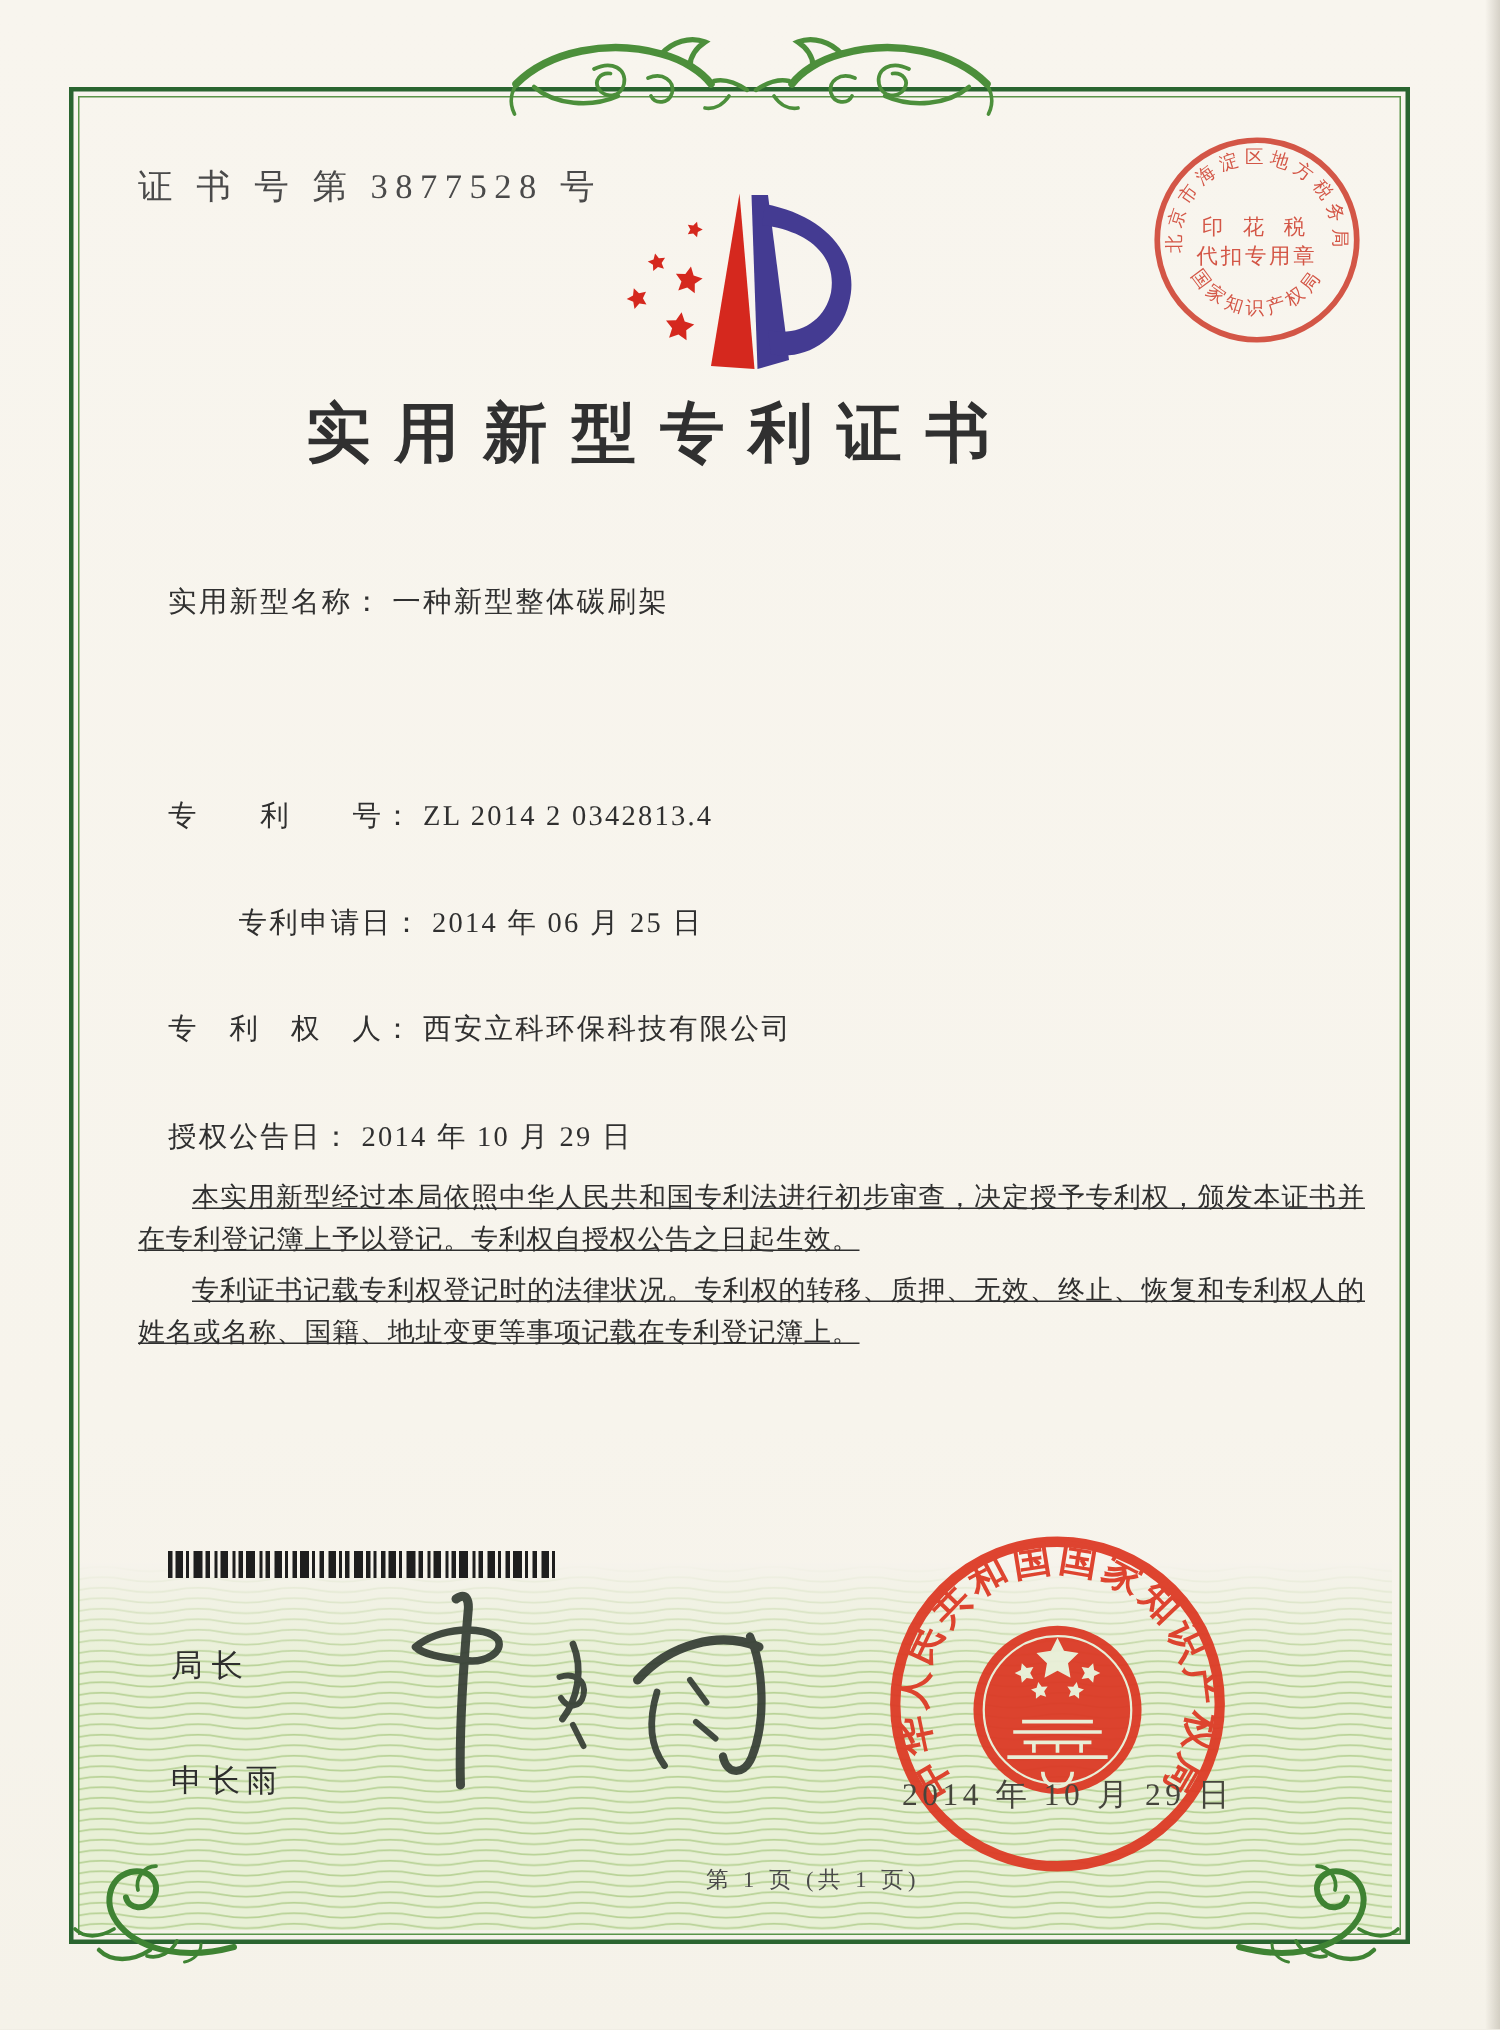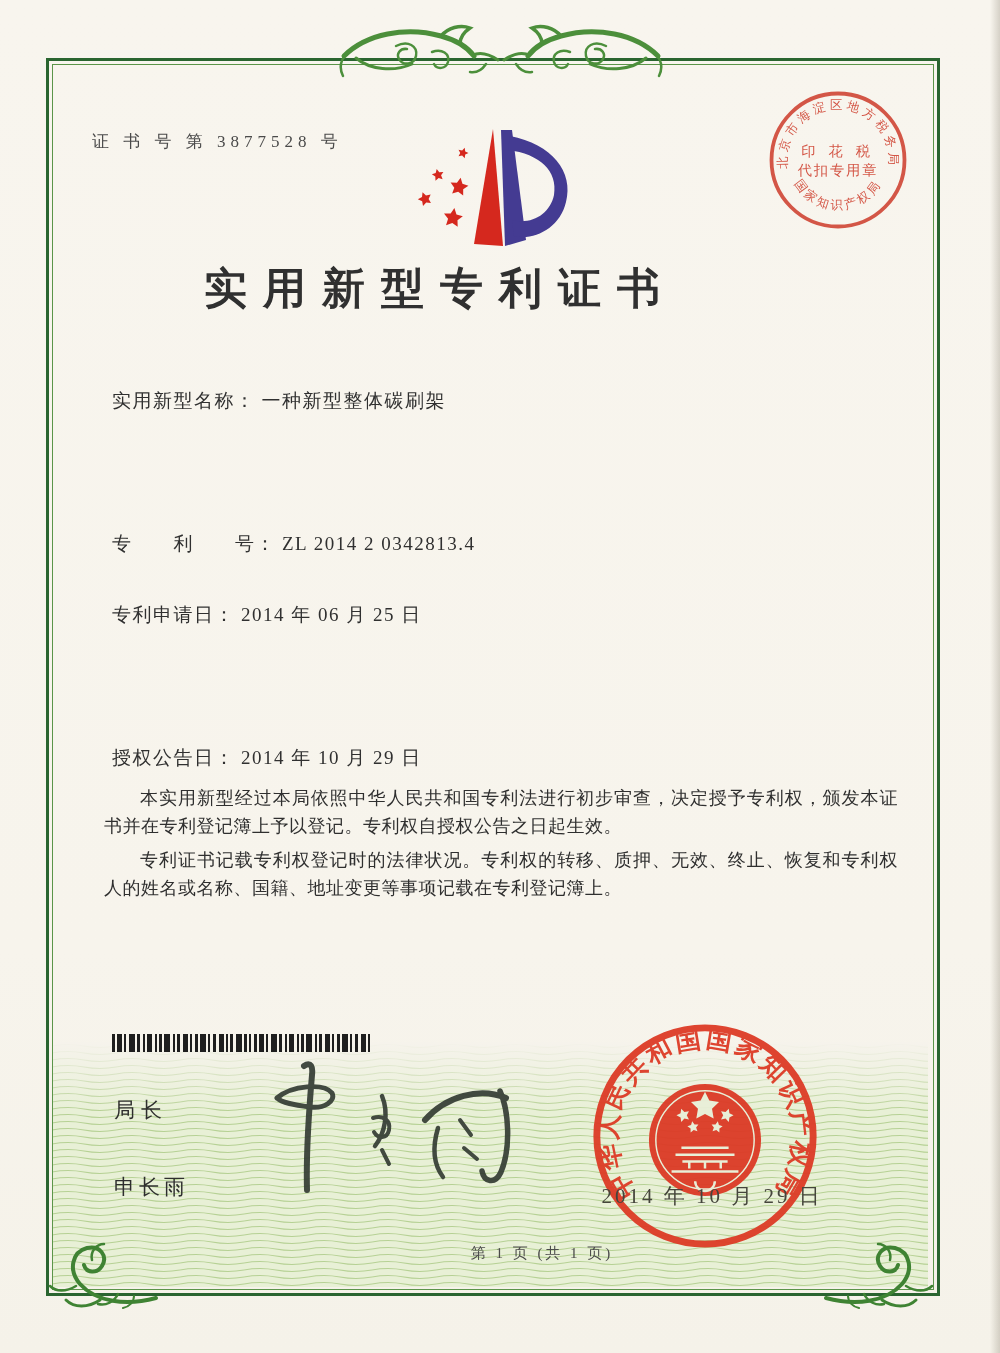--- a/index.html
+++ b/index.html
@@ -13,32 +13,32 @@
   
   .frame{position:absolute;left:46px;top:58px;width:888px;height:1232px;
     border:3px solid #2a6530;}
   .frame-inner{position:absolute;inset:3px;border:1.5px solid #5b9549;}
   
   .waves{position:absolute;left:52px;top:1042px;width:876px;height:245px;overflow:hidden;}
   .waves svg{display:block;}
   .waves-fade{position:absolute;left:52px;top:1042px;width:876px;height:70px;
     background:linear-gradient(180deg,#f6f3ec 0%,rgba(246,243,236,0) 100%);}
   
-  .cert-no{position:absolute;left:92px;top:130px;font-size:17px;letter-spacing:5px;color:#4a4a4a;}
+  .cert-no{position:absolute;left:92px;top:109px;font-size:23px;letter-spacing:5px;color:#4a4a4a;}
   .logo{position:absolute;left:408px;top:124px;}
   .title{position:absolute;left:46px;top:260px;width:772px;text-align:center;
     font-size:43px;font-weight:600;letter-spacing:16px;color:#303030;text-indent:16px;}
   .tax-stamp{position:absolute;left:762px;top:84px;opacity:.88;}
   
   .field{position:absolute;left:112px;font-size:19px;letter-spacing:1.5px;color:#303030;white-space:nowrap;}
   .field .fvalue{margin-left:6px;}
   
   .paras{position:absolute;left:92px;top:784px;width:818px;font-size:18px;line-height:28px;
     text-align:justify;color:#2f2f2f;letter-spacing:.5px;}
-  .paras p{margin:0 12px 6px;text-indent:2em;}
+  .paras p{margin:0 0 6px;text-indent:2em;text-decoration:underline;}
   
   .barcode{position:absolute;left:112px;top:1034px;}
   .issuer-title{position:absolute;left:114px;top:1096px;font-size:21px;letter-spacing:6px;color:#2e2e2e;}
   .issuer-name{position:absolute;left:114px;top:1173px;font-size:21px;letter-spacing:4px;color:#2e2e2e;}
   .signature{position:absolute;left:232px;top:1058px;}
   .seal{position:absolute;left:587px;top:1018px;opacity:.95;}
   .seal-date{position:absolute;left:592px;top:1182px;width:240px;text-align:center;
     font-size:21px;letter-spacing:3px;color:#45453c;z-index:5;}
   .footer{position:absolute;left:46px;top:1244px;width:992px;text-align:center;
     font-size:15px;letter-spacing:3px;color:#4a4a4a;}
@@ -145,22 +145,25 @@
   </div>
 
   <div class="title">实用新型专利证书</div>
 
   <div class="field" style="top:388px;">
     <span class="flabel">实用新型名称：</span><span class="fvalue">一种新型整体碳刷架</span>
   </div>
   <div class="field" style="top:531px;">
     <span class="flabel">专　　利　　号：</span><span class="fvalue">ZL 2014 2 0342813.4</span>
   </div>
-  <div class="field" style="top:602px;">
+  <div class="field" style="top:602px;margin-left:47px;">
     <span class="flabel">专利申请日：</span><span class="fvalue">2014 年 06 月 25 日</span>
+  </div>
+  <div class="field" style="top:673px;">
+    <span class="flabel">专　利　权　人：</span><span class="fvalue">西安立科环保科技有限公司</span>
   </div>
   <div class="field" style="top:745px;">
     <span class="flabel">授权公告日：</span><span class="fvalue">2014 年 10 月 29 日</span>
   </div>
 
   <div class="paras">
     <p>本实用新型经过本局依照中华人民共和国专利法进行初步审查，决定授予专利权，颁发本证书并在专利登记簿上予以登记。专利权自授权公告之日起生效。</p>
     <p>专利证书记载专利权登记时的法律状况。专利权的转移、质押、无效、终止、恢复和专利权人的姓名或名称、国籍、地址变更等事项记载在专利登记簿上。</p>
   </div>
 

